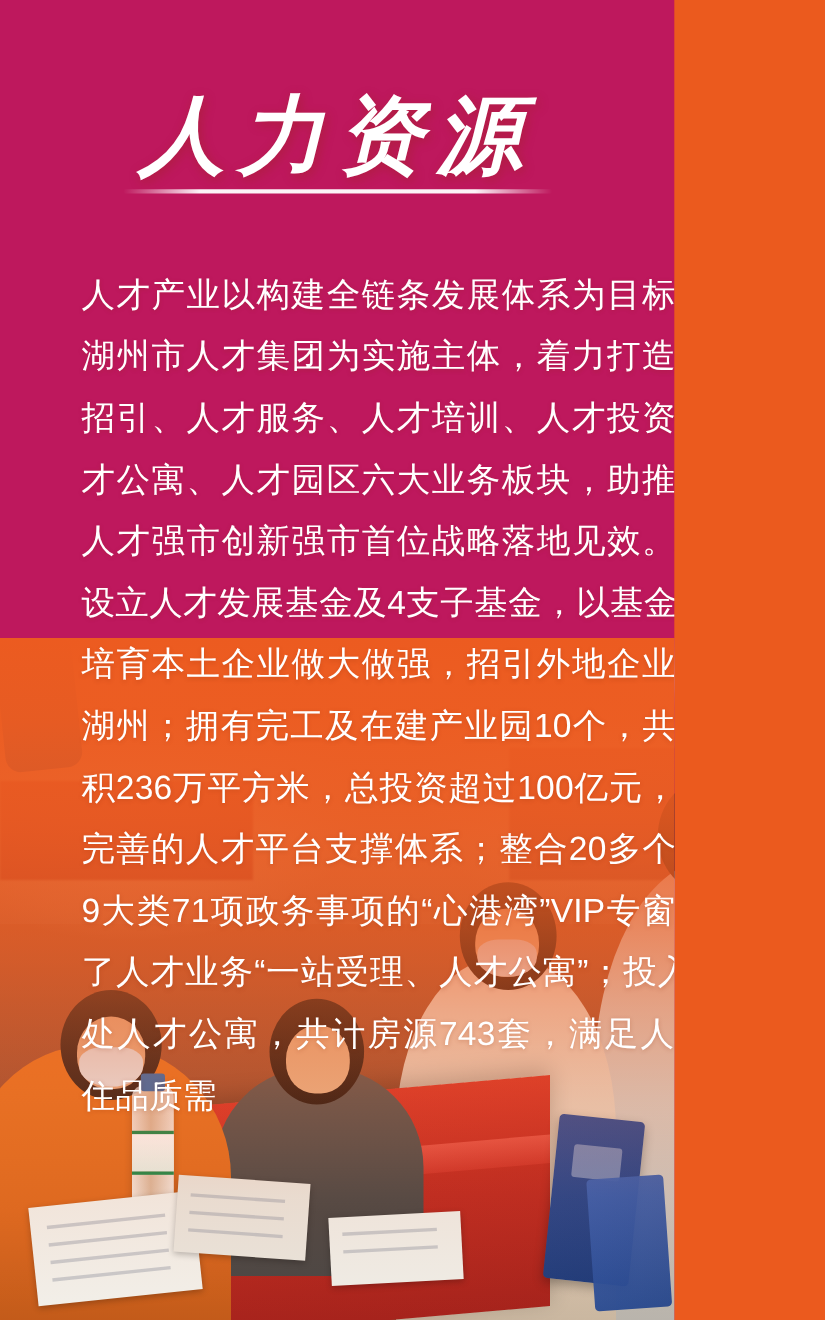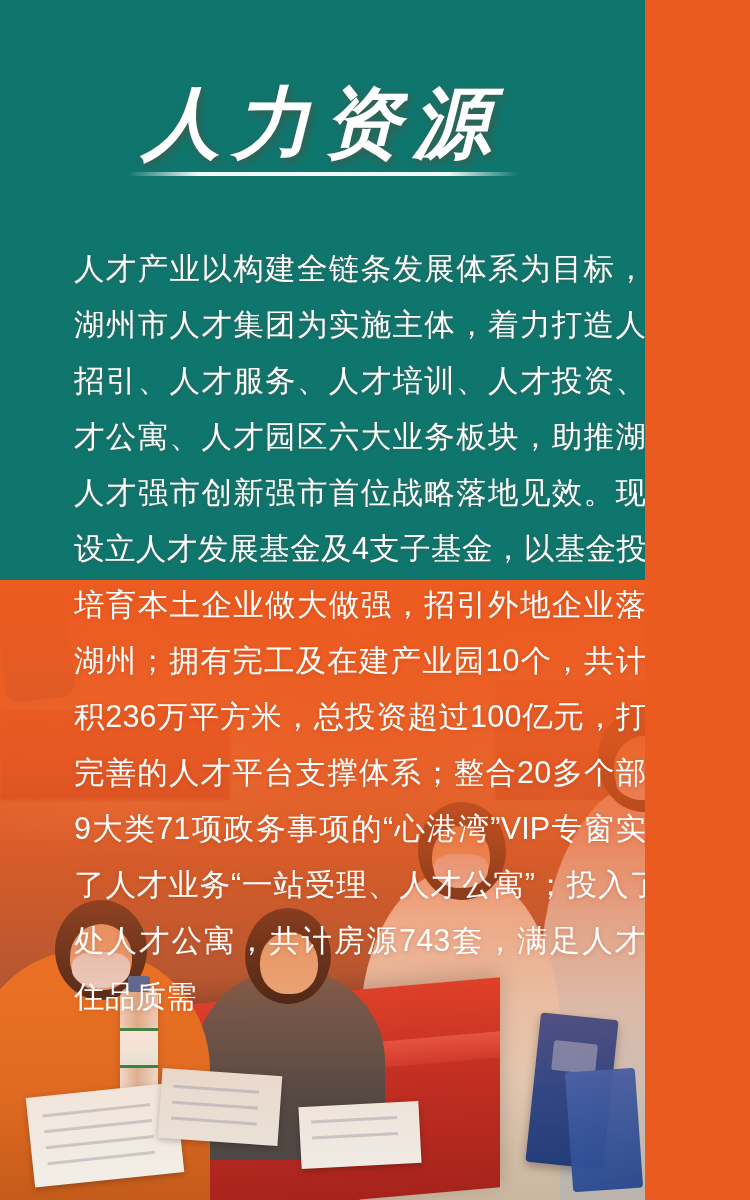--- a/index.html
+++ b/index.html
@@ -11,23 +11,22 @@
     height: 1200px;
     font-family: "Liberation Sans", "DejaVu Sans", sans-serif;
     background: #eb5a1e;
     overflow: hidden;
   }
 
   .poster {
     position: relative;
     width: 613px;
     height: 1200px;
-    background: #0f766e;
+    background: #be185d;
     overflow: hidden;
-    padding-left: 32px;
   }
 
   
   .photo-layer {
     position: absolute;
     left: 0;
     right: 0;
     bottom: 0;
     height: 620px;
     overflow: hidden;

